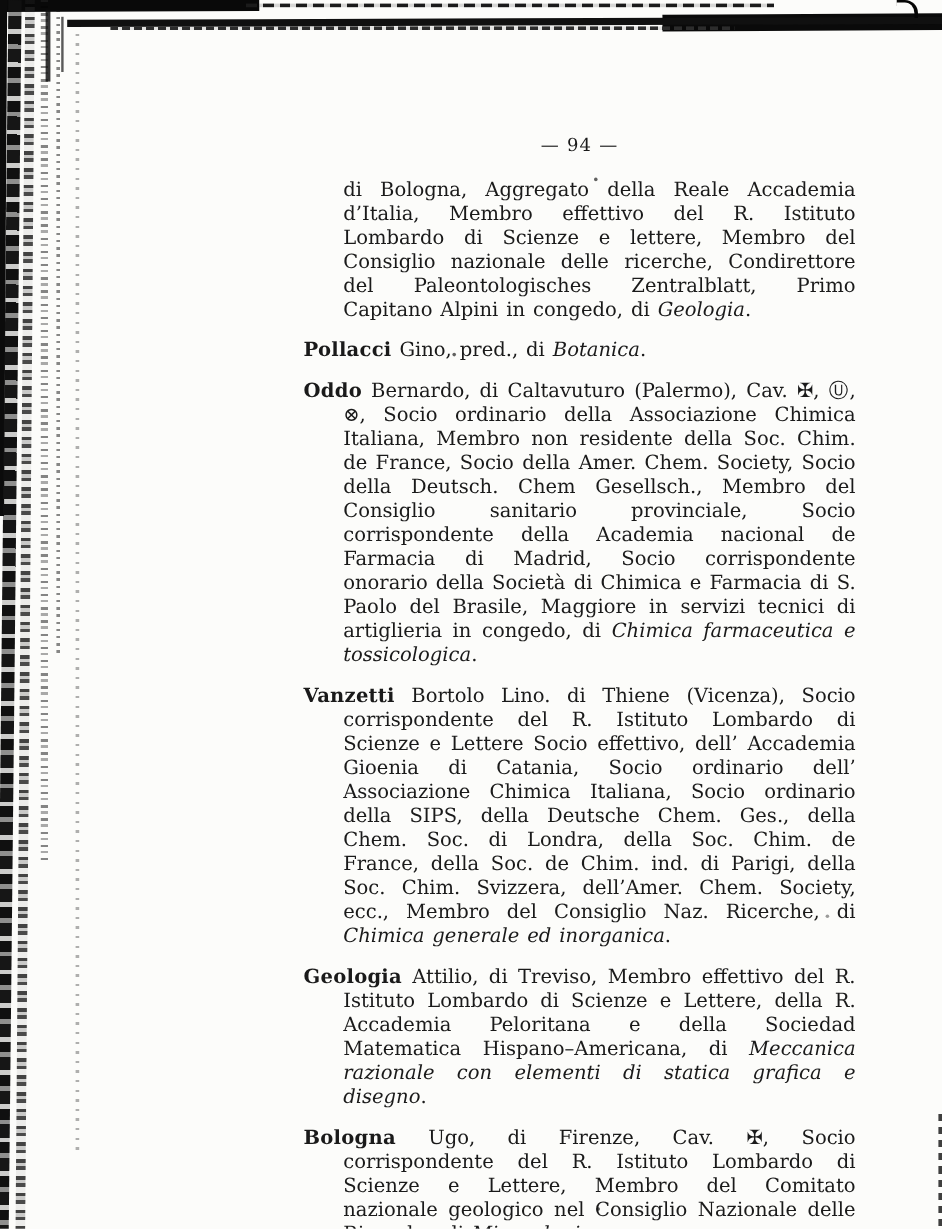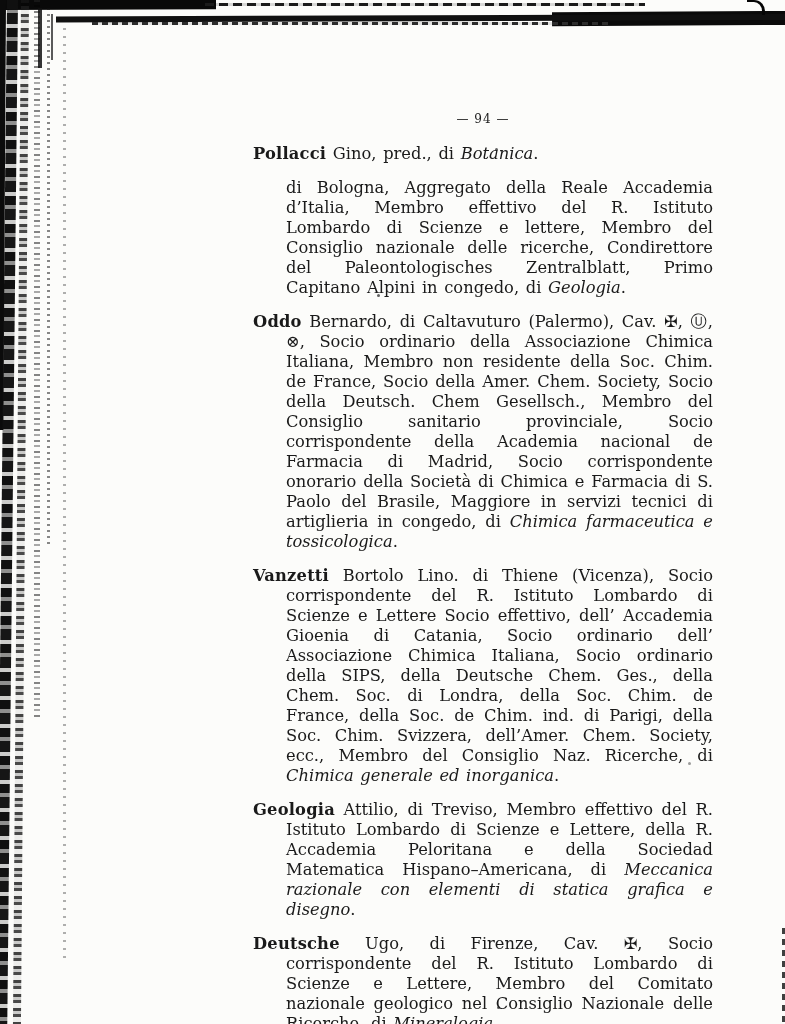--- a/index.html
+++ b/index.html
@@ -45,21 +45,21 @@
   .right-edge-bottom{right:0;bottom:0;width:3px;height:96px;opacity:.8;
     background:repeating-linear-gradient(180deg,#101010 0 6px,transparent 6px 11px);}
   .dot{width:3px;height:3px;border-radius:50%;background:#3a3a3a;opacity:.8;}
 
   
   .text-col{
     position:absolute;left:253px;top:112px;width:460px;
   }
   .page-number{
     text-align:center;
-    font-size:12px;letter-spacing:1px;
+    font-size:15px;letter-spacing:1px;
     margin:0 0 18px 0;
   }
   .entry{
     margin:0 0 14px 0;
     font-size:16.3px;line-height:20px;
     text-align:justify;
     word-spacing:0.09em;
     padding-left:33px;text-indent:-33px;
   }
   .entry.continuation{text-indent:0;}
@@ -91,26 +91,26 @@
 
   <div class="art dot" style="left:495px;top:148px;"></div>
   <div class="art dot" style="left:377px;top:294px;"></div>
   <div class="art dot" style="left:497px;top:1006px;"></div>
   <div class="art dot" style="left:688px;top:762px;opacity:.5;"></div>
 
   <div class="text-col">
 
     <p class="page-number">— 94 —</p>
 
+    <p class="entry continuation"><span class="entry-name"></span><span>di Bologna, Aggregato della Reale Accademia d’Italia, Membro effettivo del R. Istituto Lombardo di Scienze e lettere, Membro del Consiglio nazionale delle ricerche, Condirettore del Paleontologisches Zentralblatt, Primo Capitano Alpini in congedo, di </span><span class="subject">Geologia</span><span>.</span></p>
+
     <p class="entry"><span class="entry-name">Pollacci</span><span> Gino, pred., di </span><span class="subject">Botanica</span><span>.</span></p>
-
-    <p class="entry continuation"><span class="entry-name"></span><span>di Bologna, Aggregato della Reale Accademia d’Italia, Membro effettivo del R. Istituto Lombardo di Scienze e lettere, Membro del Consiglio nazionale delle ricerche, Condirettore del Paleontologisches Zentralblatt, Primo Capitano Alpini in congedo, di </span><span class="subject">Geologia</span><span>.</span></p>
 
     <p class="entry"><span class="entry-name">Oddo</span><span> Bernardo, di Caltavuturo (Palermo), Cav. ✠, Ⓤ, ⊗, Socio ordinario della Associazione Chimica Italiana, Membro non residente della Soc. Chim. de France, Socio della Amer. Chem. Society, Socio della Deutsch. Chem Gesellsch., Membro del Consiglio sanitario provinciale, Socio corrispondente della Academia nacional de Farmacia di Madrid, Socio corrispondente onorario della Società di Chimica e Farmacia di S. Paolo del Brasile, Maggiore in servizi tecnici di artiglieria in congedo, di </span><span class="subject">Chimica farmaceutica e tossicologica</span><span>.</span></p>
 
     <p class="entry"><span class="entry-name">Vanzetti</span><span> Bortolo Lino. di Thiene (Vicenza), Socio corrispondente del R. Istituto Lombardo di Scienze e Lettere Socio effettivo, dell’ Accademia Gioenia di Catania, Socio ordinario dell’ Associazione Chimica Italiana, Socio ordinario della SIPS, della Deutsche Chem. Ges., della Chem. Soc. di Londra, della Soc. Chim. de France, della Soc. de Chim. ind. di Parigi, della Soc. Chim. Svizzera, dell’Amer. Chem. Society, ecc., Membro del Consiglio Naz. Ricerche, di </span><span class="subject">Chimica generale ed inorganica</span><span>.</span></p>
 
     <p class="entry"><span class="entry-name">Geologia</span><span> Attilio, di Treviso, Membro effettivo del R. Istituto Lombardo di Scienze e Lettere, della R. Accademia Peloritana e della Sociedad Matematica Hispano–Americana, di </span><span class="subject">Meccanica razionale con elementi di statica grafica e disegno</span><span>.</span></p>
 
-    <p class="entry"><span class="entry-name">Deutsche</span><span> Ugo, di Firenze, Cav. ✠, Socio corrispondente del R. Istituto Lombardo di Scienze e Lettere, Membro del Comitato nazionale geologico nel Consiglio Nazionale delle Ricerche, di </span><span class="subject">Mineralogia</span><span>.</span></p>
+    <p class="entry"><span class="entry-name">Bologna</span><span> Ugo, di Firenze, Cav. ✠, Socio corrispondente del R. Istituto Lombardo di Scienze e Lettere, Membro del Comitato nazionale geologico nel Consiglio Nazionale delle Ricerche, di </span><span class="subject">Mineralogia</span><span>.</span></p>
 
   </div>
 </div>
 
 </body></html>

